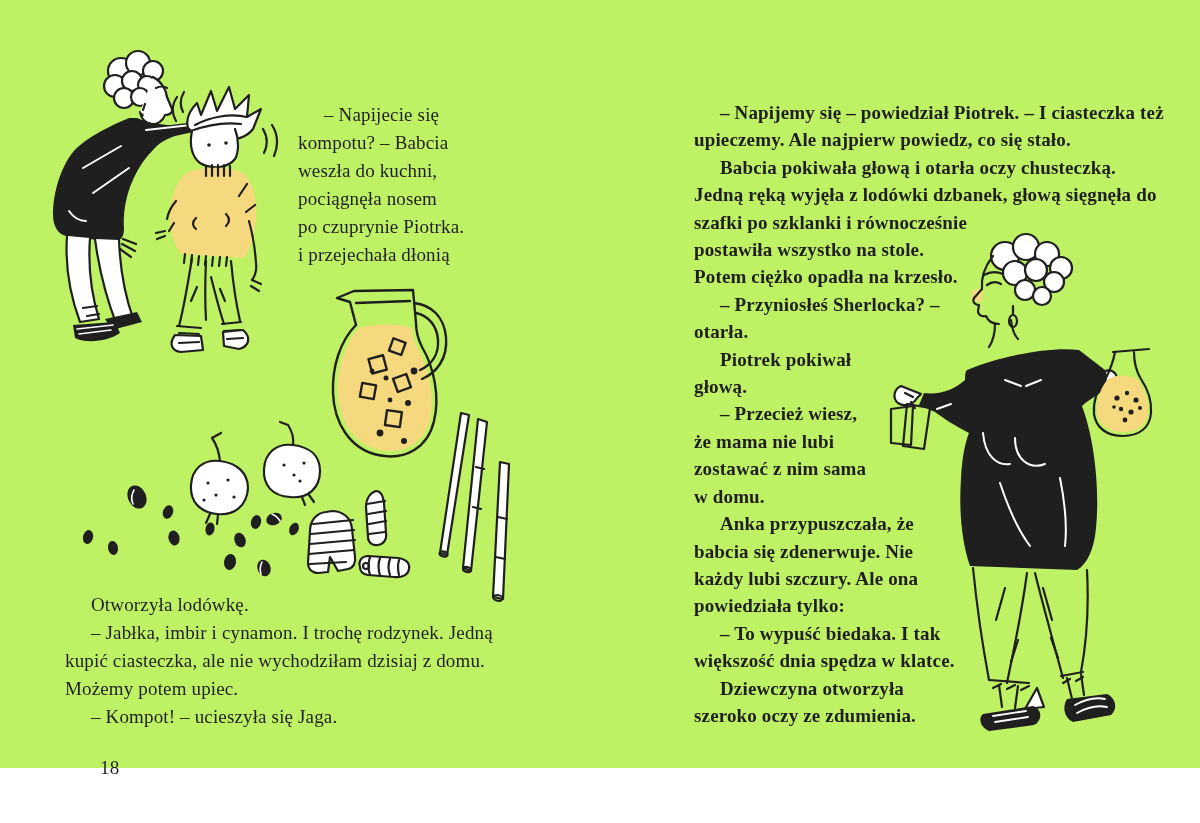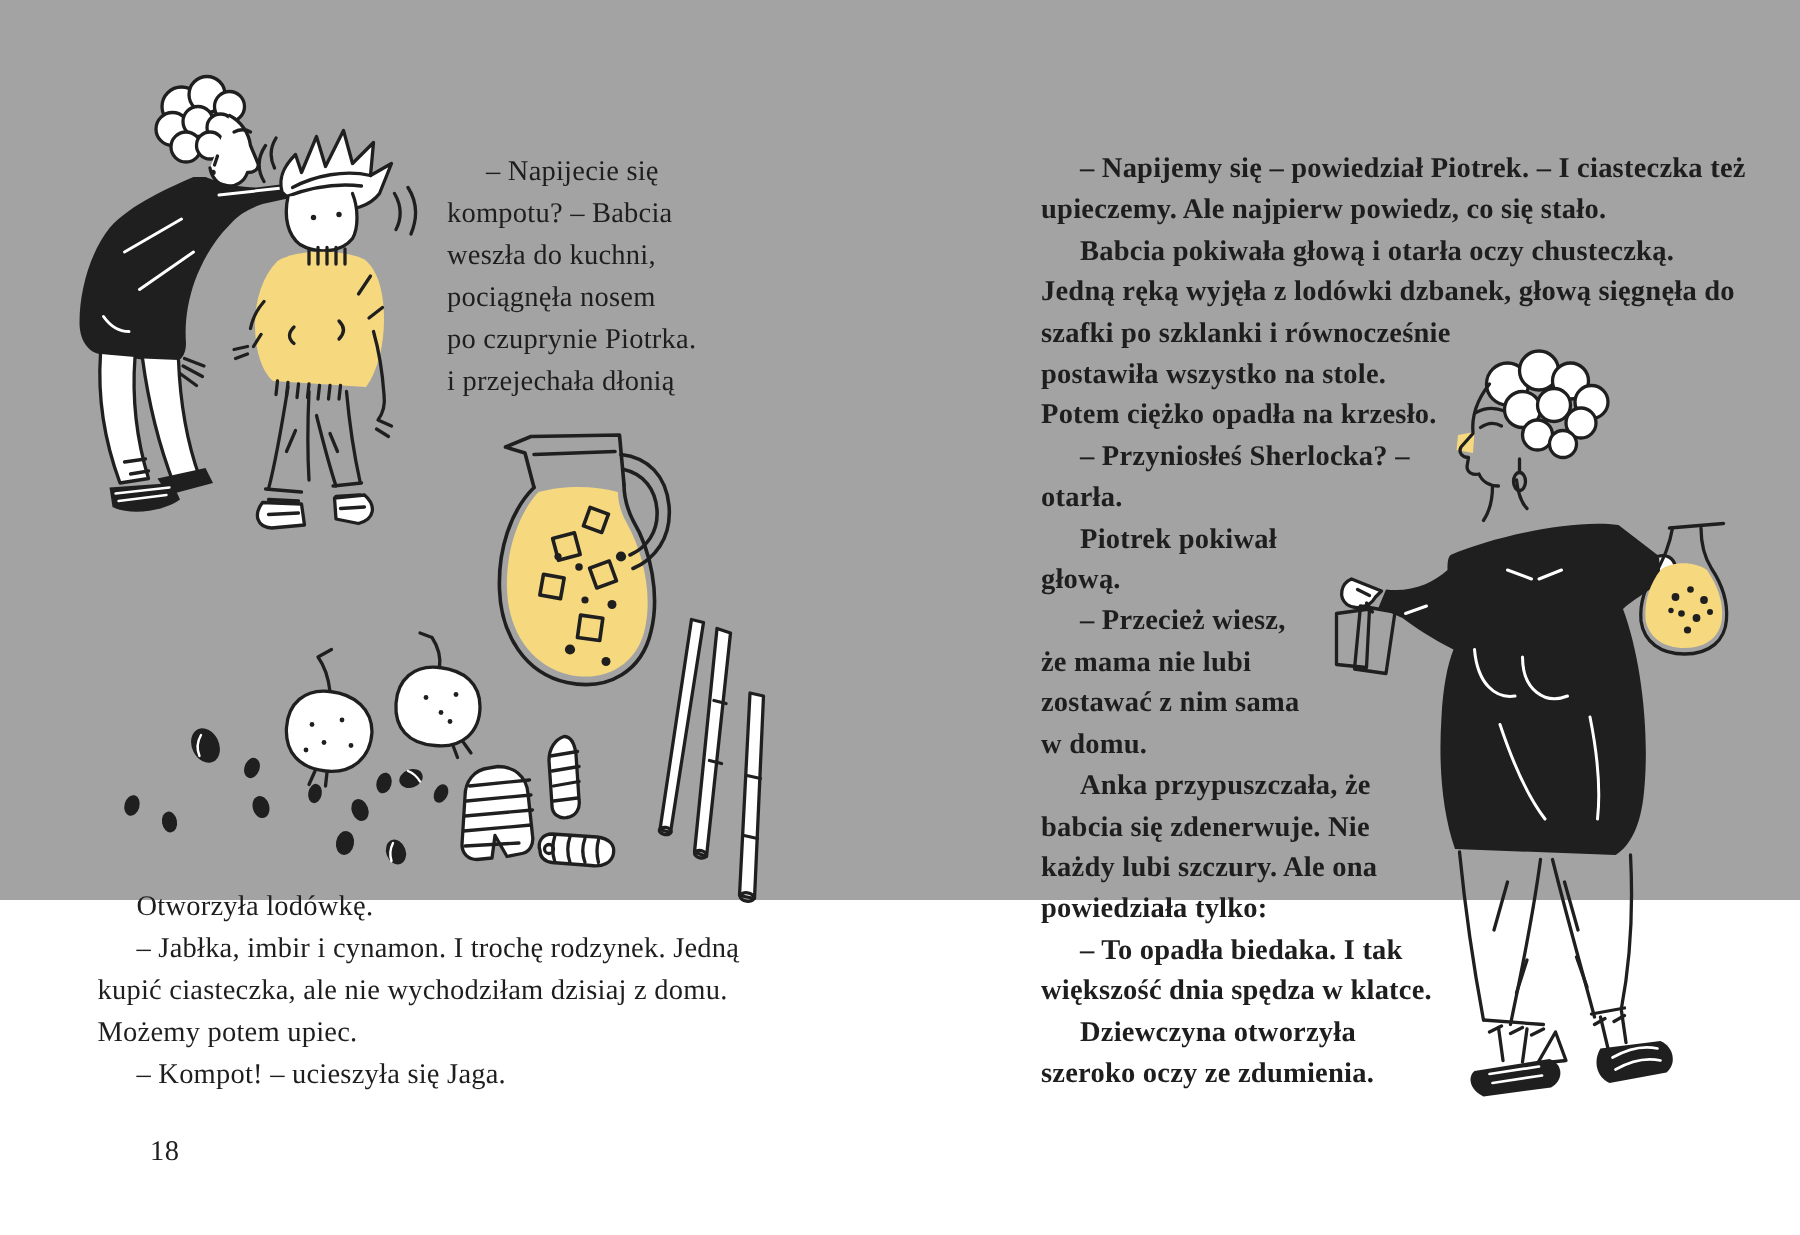--- a/index.html
+++ b/index.html
@@ -1,21 +1,21 @@
 <!DOCTYPE html>
 <html><head>
 <meta charset="utf-8">
 <style>
   html,body{margin:0;padding:0;}
   body{
     width:1200px;height:823px;position:relative;overflow:hidden;
     background:#ffffff;color:#1e1e1e;
     font-family:"Liberation Serif", serif;
   }
-  .page{position:absolute;top:0;height:600px;background:#a3a3a3;}
+  .page{position:absolute;top:0;height:768px;background:#bef264;}
   .page-left{left:0;width:600px;}
   .page-right{left:600px;width:600px;}
   .textblock{position:absolute;font-size:19px;letter-spacing:0.15px;}
   .textblock .line{white-space:nowrap;}
   .textblock .line.indent{padding-left:26px;}
   .para1{left:298px;top:101px;width:220px;line-height:28px;}
   .para2{left:65px;top:591px;width:490px;line-height:28px;}
   .rtext{left:94px;top:99px;width:470px;line-height:27.4px;font-weight:bold;}
   .page-number{position:absolute;left:100px;top:757px;font-size:19px;letter-spacing:0.3px;}
   .illo{position:absolute;}
@@ -229,21 +229,21 @@
       <div class="line indent">Piotrek pokiwał</div>
       <div class="line">głową.</div>
       <div class="line indent">– Przecież wiesz,</div>
       <div class="line">że mama nie lubi</div>
       <div class="line">zostawać z nim sama</div>
       <div class="line">w domu.</div>
       <div class="line indent">Anka przypuszczała, że</div>
       <div class="line">babcia się zdenerwuje. Nie</div>
       <div class="line">każdy lubi szczury. Ale ona</div>
       <div class="line">powiedziała tylko:</div>
-      <div class="line indent">– To opadła biedaka. I tak</div>
+      <div class="line indent">– To wypuść biedaka. I tak</div>
       <div class="line">większość dnia spędza w klatce.</div>
       <div class="line indent">Dziewczyna otworzyła</div>
       <div class="line">szeroko oczy ze zdumienia.</div>
     </div>
 
   <svg class="illo illo-grandma-right" viewBox="0 0 310 520" aria-label="grandmother holding two glasses and a small jug of compote">
     <g stroke="#1f1f1f" stroke-width="2.2" fill="none" stroke-linecap="round" stroke-linejoin="round">
 
       <g fill="#ffffff">
         <circle cx="150" cy="28" r="14"></circle>

